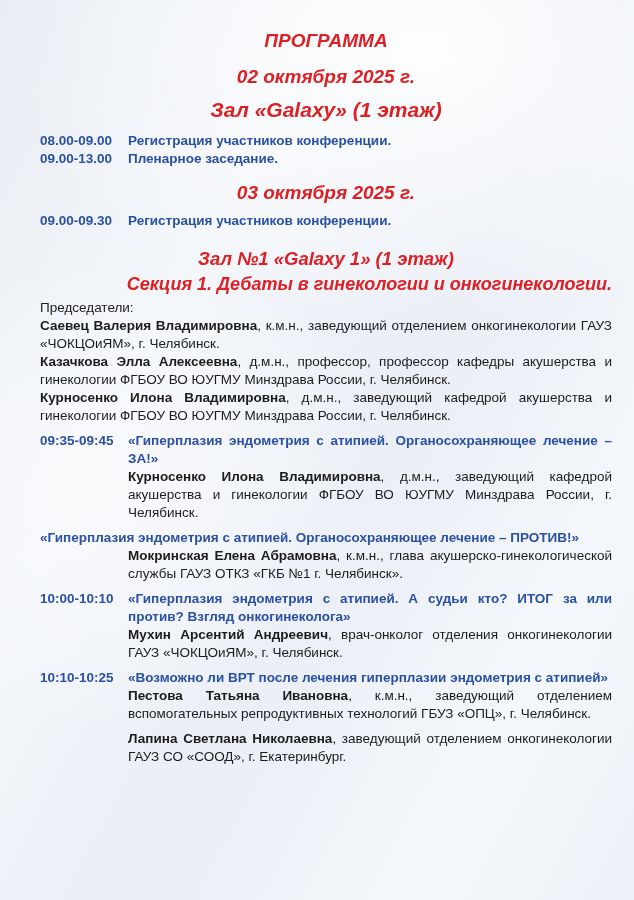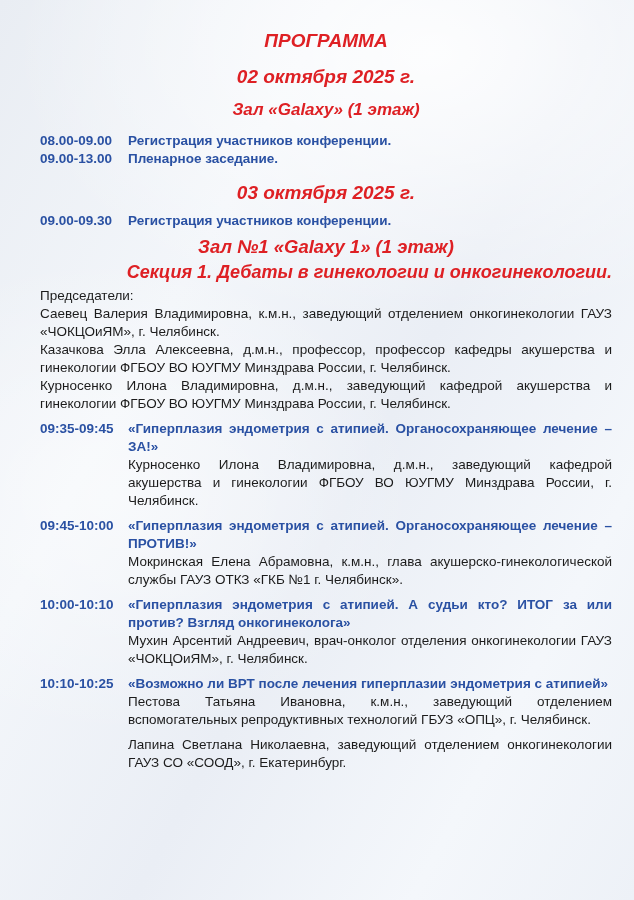--- a/index.html
+++ b/index.html
@@ -19,33 +19,33 @@
     padding: 30px 22px 0 40px;
     color: #1c1c1c;
     font-size: 13.5px;
     line-height: 18px;
   }
   .red  { color: #de2024; font-style: italic; }
   .blue { color: #2a51a3; }
 
   .h-title   { font-weight: bold; font-size: 19px;   line-height: 22px; text-align: center; }
   .h-date    { font-weight: bold; font-size: 19px;   line-height: 22px; text-align: center; margin-top: 14px; }
-  .h-hall    { font-weight: bold; font-style: italic; font-size: 17px; line-height: 22px; text-align: center; margin-top: 11px; }
-  .h-hall2   { font-weight: bold; font-style: italic; font-size: 18.5px; line-height: 22px; text-align: center; margin-top: 6px; }
+  .h-hall    { font-weight: bold; font-style: italic; font-size: 21px; line-height: 22px; text-align: center; margin-top: 11px; }
+  .h-hall2   { font-weight: bold; font-style: italic; font-size: 18.5px; line-height: 22px; text-align: center; margin-top: 18px; }
   .h-section { font-weight: bold; font-size: 18px;   line-height: 22px; text-align: right; margin-top: 3px; }
 
   .sched { margin-top: 11px; font-weight: bold; }
   .sched.tight { margin-top: 8px; }
   .srow { display: flex; }
   .time-col { width: 88px; flex: none; }
 
   .chairs { margin-top: 4px; }
   .chairs-label { line-height: 18px; }
   .para { margin: 0; text-align: justify; }
-  .b { font-weight: normal; }
+  .b { font-weight: bold; }
 
   .talk { margin-top: 7px; }
   .trow { display: flex; font-weight: bold; }
   .talk-title { flex: 1; text-align: justify; }
   .speaker { margin-left: 88px; }
 </style>
 </head>
 <body>
 
 <div class="page">
@@ -91,21 +91,20 @@
       <div class="talk">
         <div class="trow blue">
           <span class="time-col">09:35-09:45</span>
           <div class="talk-title">«Гиперплазия эндометрия с атипией. Органосохраняющее лечение – ЗА!»</div>
         </div>
         <p class="para speaker"><span class="b">Курносенко Илона Владимировна</span><span>, д.м.н., заведующий кафедрой акушерства и гинекологии ФГБОУ ВО ЮУГМУ Минздрава России, г. Челябинск.</span></p>
       </div>
 
       <div class="talk">
         <div class="trow blue">
-          <span class="time-col">09:45-10:00</span>
           <div class="talk-title">«Гиперплазия эндометрия с атипией. Органосохраняющее лечение – ПРОТИВ!»</div>
         </div>
         <p class="para speaker"><span class="b">Мокринская Елена Абрамовна</span><span>, к.м.н., глава акушерско-гинекологической службы ГАУЗ ОТКЗ «ГКБ №1 г. Челябинск».</span></p>
       </div>
 
       <div class="talk">
         <div class="trow blue">
           <span class="time-col">10:00-10:10</span>
           <div class="talk-title">«Гиперплазия эндометрия с атипией. А судьи кто? ИТОГ за или против? Взгляд онкогинеколога»</div>
         </div>

